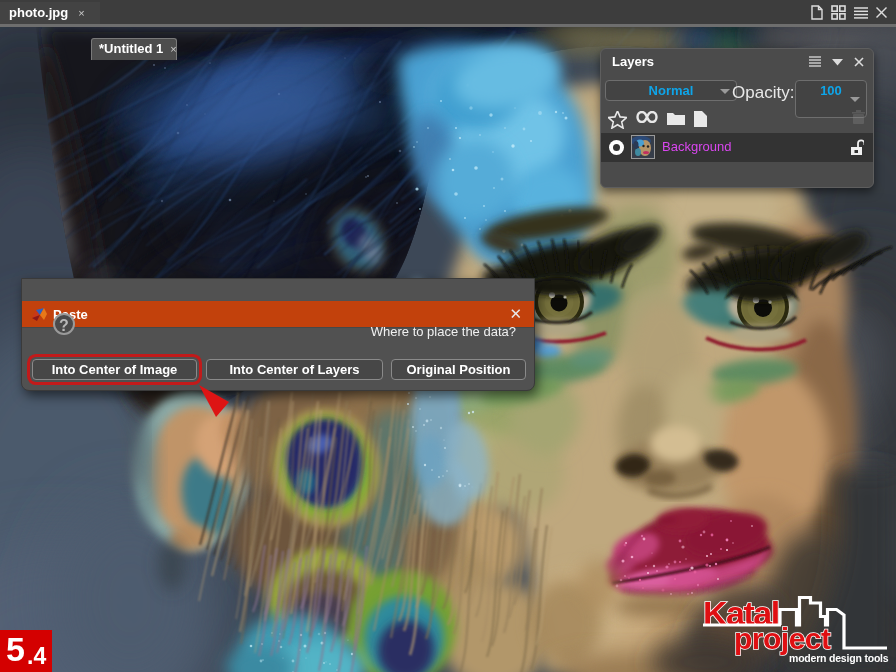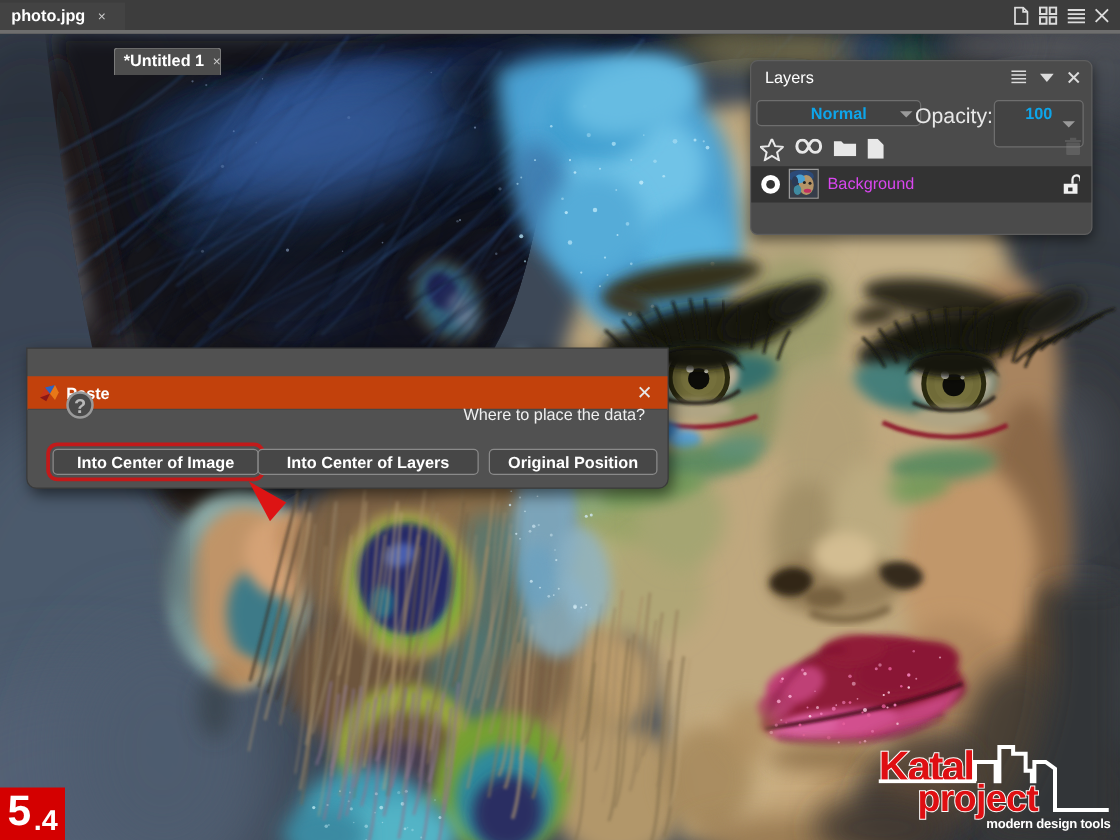--- a/index.html
+++ b/index.html
@@ -8,42 +8,42 @@
 
 #tabbar { position:absolute; left:0; top:0; width:896px; height:27px; background:#3d3d3d; border-bottom:3px solid #6e6e6e; }
 .tab { position:absolute; top:2px; height:22px; color:#fff; font-size:13px; font-weight:bold; line-height:22px; white-space:nowrap; }
 .tab .x { font-weight:normal; color:#cccccc; font-size:11px; margin-left:10px; }
 #tab1 { left:0; width:100px; background:#434343; padding-left:9px; }
 #tab2 { left:91px; width:86px; background:#4d4d4d; border:1px solid #7a7a7a; border-bottom:none; border-radius:3px 3px 0 0; padding-left:7px; line-height:20px;margin-top:36px; }
 #tab2 .x { margin-left:7px; }
 #topicons { position:absolute; right:9px; top:5px; height:15px; display:flex; gap:8px; align-items:center; }
 
 #layers { position:absolute; left:600px; top:48px; width:274px; height:140px; background:#4b4b4b; border:1px solid #5e5e5e; border-radius:6px; box-shadow:0 4px 10px rgba(0,0,0,0.5); color:#fff; }
-#layers .title { position:absolute; left:11px; top:5px; font-size:13px; font-weight:normal; }
+#layers .title { position:absolute; left:11px; top:5px; font-size:13px; font-weight:bold; }
 #layers .ticons { position:absolute; right:9px; top:7px; display:flex; gap:11px; align-items:center; }
 .combo { position:absolute; background:#434343; border:1px solid #6e6e6e; border-radius:4px; color:#0ea5e9; font-weight:bold; font-size:13px; text-align:center; }
 .combo .car { position:absolute; right:6px; top:50%; margin-top:-2px; width:0; height:0; border-left:5px solid transparent; border-right:5px solid transparent; border-top:5px solid #9a9a9a; }
 #cmbNormal { left:4px; top:31px; width:132px; height:21px; line-height:19px; }
 #lblOpacity { position:absolute; left:131px; top:34px; font-size:17px; color:#e8e8e8; }
 #cmbOpacity { left:194px; top:31px; width:72px; height:38px; line-height:19px; }
 #lrowicons { position:absolute; left:7px; top:62px; display:flex; gap:9px; }
 #layerrow { position:absolute; left:0px; top:84px; width:272px; height:29px; background:#333333; }
 #layerrow .eye { position:absolute; left:8px; top:7px; width:15px; height:15px; border-radius:50%; background:#fff; }
 #layerrow .eye::after { content:""; position:absolute; left:4px; top:4px; width:7px; height:7px; border-radius:50%; background:#333; }
 #layerrow .thumb { position:absolute; left:30px; top:2px; width:24px; height:24px; border:1px solid #999; }
 #layerrow .lname { position:absolute; left:61px; top:6px; font-size:13px; color:#d946ef; font-weight:normal; }
 
 #paste { position:absolute; left:21px; top:278px; width:514px; height:113px; background:#515151; border:1px solid #3a3a3a; border-radius:0 0 8px 8px; box-shadow:3px 5px 12px rgba(0,0,0,0.55); color:#fff; }
 #paste .tbar { position:absolute; left:0; top:0; width:100%; height:27px; background:#c2410c; border-bottom:1px solid #474747;margin-top:22px; }
 #paste .tbar .ttl { position:absolute; left:31px; top:6px; font-size:13px; font-weight:bold; }
 #paste .tbar .px { position:absolute; right:12px; top:4px; font-size:15px; color:#e8e8e8; }
 #paste .qm { position:absolute; left:31px; top:34px; width:22px; height:22px; border:2px solid #9a9a9a; border-radius:50%; color:#b8b8b8; text-align:center; line-height:22px; font-size:16px; font-weight:bold; background:#4a4a4a; }
 #paste .msg { position:absolute; left:54px; top:45px; width:440px; text-align:right; font-size:13px; color:#f0f0f0; }
 .pbtn { position:absolute; top:80px; height:21px; background:#474747; border:1px solid #8a8a8a; border-radius:4px; color:#fff; font-weight:bold; font-size:13px; text-align:center; line-height:20px; }
-#pb1 { left:20px; width:165px; box-shadow:0 0 0 2px #4f4f4f, 0 0 0 5px #c21a1a; }
+#pb1 { left:10px; width:165px; box-shadow:0 0 0 2px #4f4f4f, 0 0 0 5px #c21a1a; }
 #pb2 { left:184px; width:177px; }
 #pb3 { left:369px; width:135px; }
 #arrow { position:absolute; left:198px; top:385px; }
 
 #badge { position:absolute; left:0; top:630px; width:52px; height:42px; background:#d40000; color:#fff; }
 #badge .b5 { position:absolute; left:6px; top:0px; font-size:34px; font-weight:bold; }
 #badge .b4 { position:absolute; left:27px; top:13px; font-size:23px; font-weight:bold; }
 
 #logo { position:absolute; left:698px; top:583px; }
 svg { display:block; }

